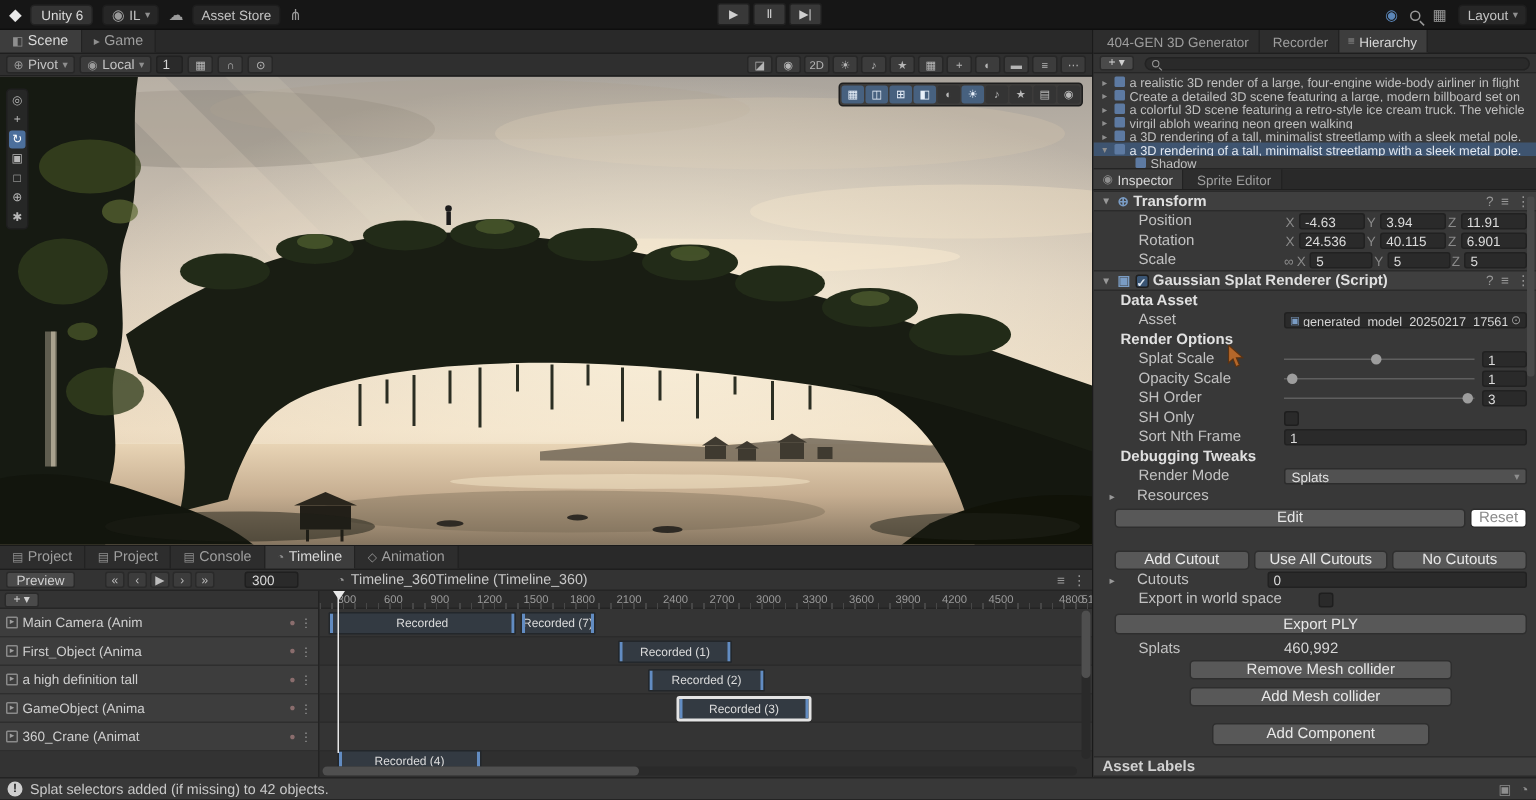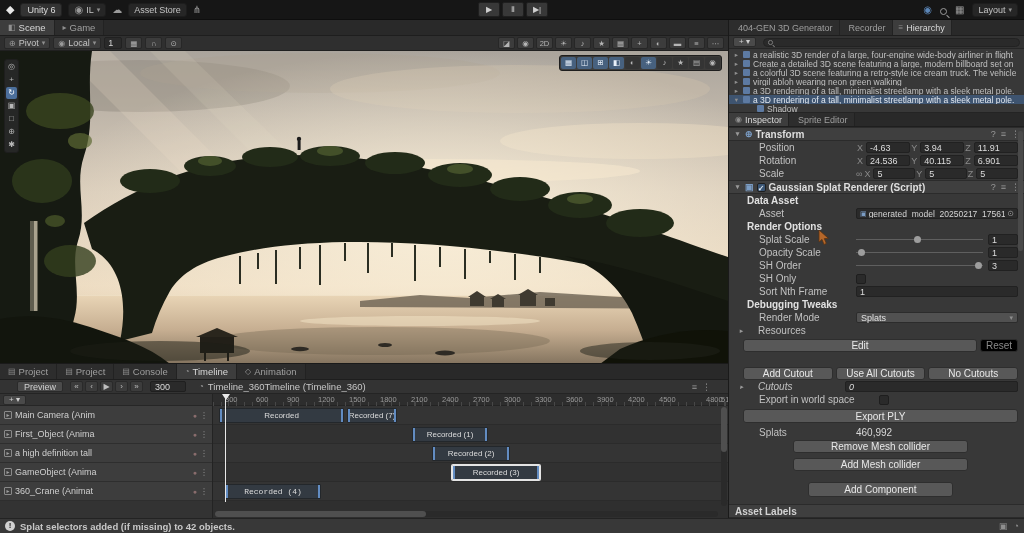--- a/index.html
+++ b/index.html
@@ -40,21 +40,21 @@
   #viewport{position:relative;height:313px;background:#202020;overflow:hidden;border-bottom:1px solid #1a1a1a;}
   #viewport svg{display:block;}
   #tools-overlay{position:absolute;left:4px;top:8px;width:15px;background:rgba(40,40,40,.92);border:1px solid #1e1e1e;border-radius:3px;display:flex;flex-direction:column;gap:1px;padding:1px;}
   .tool-btn{height:12px;color:#b8b8b8;font-size:8px;text-align:center;line-height:12px;border-radius:2px;}
   .tool-btn.active{background:#4c6f9c;color:#fff;}
   #view-overlay{position:absolute;right:6px;top:4px;display:flex;gap:1px;background:rgba(40,40,40,.85);border:1px solid #1e1e1e;border-radius:3px;padding:1px;}
   .view-btn{width:15px;height:12px;color:#b8b8b8;font-size:7.5px;text-align:center;line-height:12px;border-radius:2px;background:#343434;}
   .view-btn.active{background:#47617f;color:#e8f0fa;}
 
   
-  #tl-toolbar{height:14px;background:#333;border-bottom:1px solid #242424;display:flex;align-items:center;gap:7px;padding:0 17px;}
+  #tl-toolbar{height:14px;background:#333;border-bottom:1px solid #242424;display:flex;align-items:center;gap:20px;padding:0 4px;}
   .tl-btn{background:#4a4a4a;border:1px solid #2a2a2a;border-radius:2px;color:#cfcfcf;font-size:9px;height:11px;line-height:10px;padding:0 6px;}
   .tl-ctrl{width:13px;height:11px;background:#3c3c3c;border:1px solid #2a2a2a;border-radius:2px;color:#bdbdbd;font-size:8px;text-align:center;line-height:10px;}
   .tl-frame{width:36px;height:11px;background:#2a2a2a;border:1px solid #1f1f1f;border-radius:2px;color:#d8d8d8;font-size:9px;line-height:10px;padding:0 4px;}
   .tl-crumb{display:flex;align-items:center;gap:4px;margin-left:6px;font-size:9.5px;color:#c8c8c8;}
   .tl-body{position:relative;height:126px;background:#2f2f2f;display:flex;}
   .tl-left{width:213px;border-right:1px solid #232323;background:#333;flex:none;}
   .tl-left-head{height:12px;border-bottom:1px solid #262626;display:flex;align-items:center;padding:0 3px;}
   .addbtn{background:#4a4a4a;border:1px solid #2a2a2a;border-radius:2px;color:#d0d0d0;font-size:8px;height:10px;line-height:8px;padding:0 5px;}
   .trow{height:19px;background:#3d3d3d;border-bottom:1px solid #2e2e2e;display:flex;align-items:center;gap:3px;padding:0 4px;font-size:9px;color:#cfcfcf;}
   .trk-ico{width:8px;height:8px;border:1px solid #8a8a8a;border-radius:1px;flex:none;font-size:6px;color:#9f9f9f;text-align:center;line-height:7px;}
@@ -107,29 +107,29 @@
   .objfield .pick{margin-left:auto;color:#9a9a9a;font-size:8px;}
   .uslider{flex:1;position:relative;height:11px;margin-right:5px;}
   .uslider .track{position:absolute;left:0;right:0;top:5px;height:1px;background:#5f5f5f;}
   .uslider .knob{position:absolute;top:2px;width:7px;height:7px;border-radius:50%;background:#9d9d9d;margin-left:-3px;}
   .sval{width:30px;height:11px;background:#2a2a2a;border:1px solid #212121;border-radius:2px;font-size:9px;color:#dcdcdc;line-height:10px;padding:0 3px;flex:none;}
   .ucheck{width:10px;height:10px;background:#2a2a2a;border:1px solid #1e1e1e;border-radius:2px;flex:none;}
   .ucheck.checked{color:#dfe8f2;font-size:8px;text-align:center;line-height:9px;background:#3a5574;}
   .udrop{flex:1;height:11px;background:#515151;border:1px solid #2c2c2c;border-radius:2px;display:flex;align-items:center;font-size:9px;color:#e2e2e2;padding:0 4px;}
   .udrop .caret{margin-left:auto;}
   .ubtn{background:#585858;border:1px solid #2e2e2e;border-radius:3px;color:#e8e8e8;font-size:10px;height:13px;line-height:11px;text-align:center;}
-  .ubtn.disabled{color:#8a8a8a;background:#000000;border-color:#2c2c2c;}
+  .ubtn.disabled{color:#8a8a8a;background:#ffffff;border-color:#2c2c2c;}
   .btn-row{display:flex;gap:3px;padding:0 6px 0 14px;flex:none;}
   .insp-scroll{position:absolute;right:1px;top:4px;width:5px;height:120px;background:#4a4a4a;border-radius:2px;}
   .asset-labels{margin-top:7px;height:14px;background:#3f3f3f;border-top:1px solid #2b2b2b;border-bottom:1px solid #2b2b2b;font-weight:bold;font-size:10px;color:#d2d2d2;line-height:13px;padding-left:6px;flex:none;}
 
   
   #statusbar{position:absolute;left:0;top:518px;width:1024px;height:15px;background:#383838;border-top:1px solid #232323;display:flex;align-items:center;gap:5px;padding:0 5px;}
   .info-ico{width:10px;height:10px;border-radius:50%;background:#d0d0d0;color:#222;font-size:8px;font-weight:bold;text-align:center;line-height:10px;flex:none;}
-  #status-msg{font-size:9.5px;color:#c8c8c8;font-weight:bold;}
+  #status-msg{font-size:9.5px;color:#c8c8c8;}
   .status-right{margin-left:auto;display:flex;gap:6px;color:#8f8f8f;font-size:9px;}
 
   
   #cursor{position:absolute;left:818px;top:230px;z-index:60;pointer-events:none;}
 </style>
 </head>
 <body>
 
 <div id="root">
 
@@ -497,21 +497,21 @@
             <div class="clip" style="left: 6px; width: 125px; top: 2px;"><span>Recorded</span></div>
 
             <div class="clip" style="left: 134px; width: 50px; top: 2px;"><span>Recorded (7)</span></div>
 
             <div class="clip" style="left: 199px; width: 76px; top: 21px;"><span>Recorded (1)</span></div>
 
             <div class="clip" style="left: 219px; width: 78px; top: 40px;"><span>Recorded (2)</span></div>
 
             <div class="clip selected" style="left: 239px; width: 88px; top: 59px;"><span>Recorded (3)</span></div>
 
-            <div class="clip" style="left: 12px; width: 96px; top: 78px; font-family: Liberation Mono, monospace;"><span>Recorded (4)</span></div>
+            <div class="clip" style="left: 12px; width: 96px; top: 94px;"><span>Recorded (4)</span></div>
           </div>
         <div class="playhead"></div>
         <div class="vscroll">
             <div class="thumb"></div>
           </div>
         <div class="hscroll">
             <div class="thumb"></div>
           </div>
       </div>
     </div>
@@ -710,21 +710,21 @@
       <div class="btn-row" style="margin-top:2px;">
         <button class="ubtn" style="flex:1;">Edit</button>
         <button class="ubtn disabled" style="width:38px;">Reset</button>
       </div>
       <div style="height:15px;flex:none;"></div>
       <div class="btn-row">
         <button class="ubtn" style="flex:1;">Add Cutout</button>
         <button class="ubtn" style="flex:1;">Use All Cutouts</button>
         <button class="ubtn" style="flex:1;">No Cutouts</button>
       </div>
-      <div class="irow" style="padding-left:8px;font-style:italic;">
+      <div class="irow" style="padding-left:8px;">
         <span class="fold">▸</span>
         <span class="ilabel" style="width:87px;">Cutouts</span>
         <span class="nfield">0</span>
       </div>
       <div class="irow">
         <span class="ilabel" style="width:120px;">Export in world space</span>
         <span class="ucheck"></span>
       </div>
       <div class="btn-row" style="margin-top:3px;">
         <button class="ubtn" style="flex:1;height:14px;">Export PLY</button>

